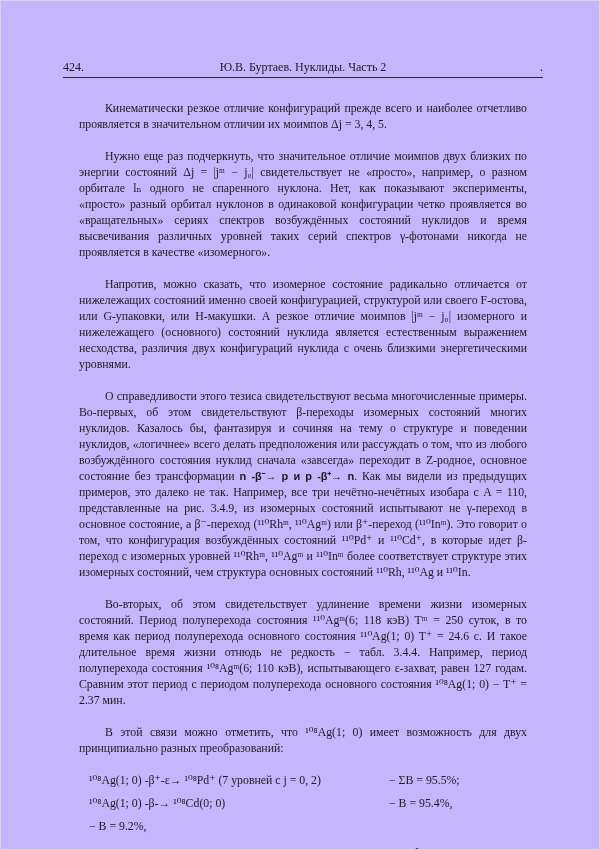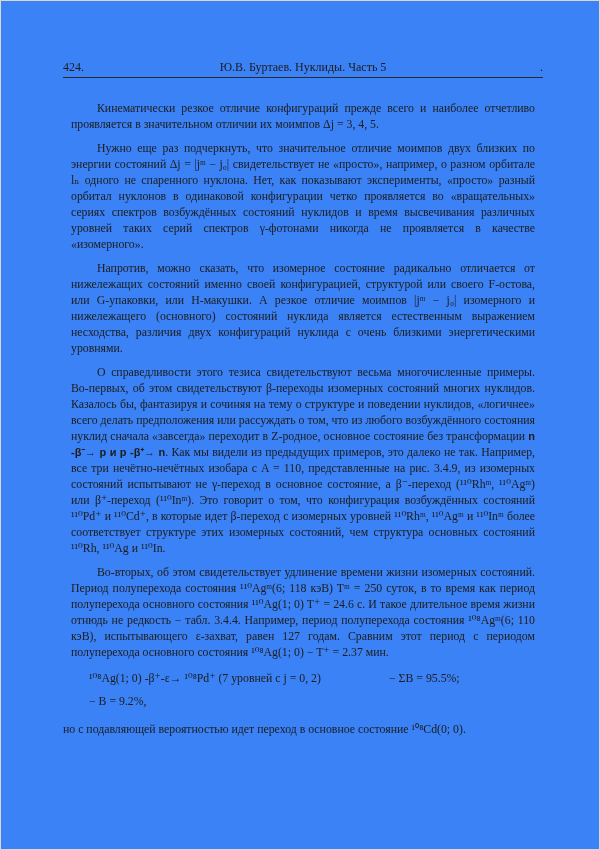--- a/index.html
+++ b/index.html
@@ -1,20 +1,20 @@
 <!DOCTYPE html>
 <html><head>
 <meta charset="utf-8">
 <style>
   html, body { margin:0; padding:0; background:#e9e9e9; }
   .page {
     position:relative;
     width:600px; height:850px;
     margin:0 auto;
-    background:#3b82f6;
+    background:#c4b5fd;
     border:1px solid #d8d8d8;
     box-sizing:border-box;
     font-family:"Liberation Serif", "DejaVu Serif", serif;
     color:#1c1c1c;
     overflow:hidden;
   }
   .content {
     position:absolute;
     left:62px; right:56px; top:58px;
   }
@@ -23,21 +23,21 @@
     font-size:12px;
     line-height:16px;
     border-bottom:1px solid #2a2a2a;
     padding-bottom:2px;
     margin-bottom:22px;
   }
   .running-head .pgnum { position:absolute; left:0; top:0; }
   .running-head .rmark { position:absolute; right:0; top:0; }
   .running-head .rtitle { display:block; text-align:center; }
   .bodytext p {
-    margin:8px;
+    margin:16px;
     font-size:11.8px;
     line-height:16px;
     text-align:justify;
     text-indent:26px;
   }
   .bodytext .boldseg { font-weight:bold; font-family:"Liberation Sans", sans-serif; font-size:11px; }
   .equations {
     margin:10px 0 10px 26px;
     font-size:11.8px;
     line-height:16px;
@@ -56,36 +56,41 @@
   }
 </style>
 </head>
 <body>
 
 <div class="page">
   <div class="content">
 
     <div class="running-head">
       <span class="pgnum">424.</span>
-      <span class="rtitle">Ю.В. Буртаев. Нуклиды. Часть 5</span>
+      <span class="rtitle">Ю.В. Буртаев. Нуклиды. Часть 2</span>
       <span class="rmark">.</span>
     </div>
 
     <div class="bodytext">
       <p>Кинематически резкое отличие конфигураций прежде всего и наиболее отчетливо проявляется в значительном отличии их моимпов Δj = 3, 4, 5.</p>
       <p>Нужно еще раз подчеркнуть, что значительное отличие моимпов двух близких по энергии состояний Δj = |jᵐ − j₀| свидетельствует не «просто», например, о разном орбитале lₙ одного не спаренного нуклона. Нет, как показывают эксперименты, «просто» разный орбитал нуклонов в одинаковой конфигурации четко проявляется во «вращательных» сериях спектров возбуждённых состояний нуклидов и время высвечивания различных уровней таких серий спектров γ-фотонами никогда не проявляется в качестве «изомерного».</p>
       <p>Напротив, можно сказать, что изомерное состояние радикально отличается от нижележащих состояний именно своей конфигурацией, структурой или своего F-остова, или G-упаковки, или Н-макушки. А резкое отличие моимпов |jᵐ − j₀| изомерного и нижележащего (основного) состояний нуклида является естественным выражением несходства, различия двух конфигураций нуклида с очень близкими энергетическими уровнями.</p>
       <p><span>О справедливости этого тезиса свидетельствуют весьма многочисленные примеры. Во-первых, об этом свидетельствуют β-переходы изомерных состояний многих нуклидов. Казалось бы, фантазируя и сочиняя на тему о структуре и поведении нуклидов, «логичнее» всего делать предположения или рассуждать о том, что из любого возбуждённого состояния нуклид сначала «завсегда» переходит в Z-родное, основное состояние без трансформации </span><span class="boldseg">n -β⁻→ p и p -β⁺→ n</span><span>. Как мы видели из предыдущих примеров, это далеко не так. Например, все три нечётно-нечётных изобара с A = 110, представленные на рис. 3.4.9, из изомерных состояний испытывают не γ-переход в основное состояние, а β⁻-переход (¹¹⁰Rhᵐ, ¹¹⁰Agᵐ) или β⁺-переход (¹¹⁰Inᵐ). Это говорит о том, что конфигурация возбуждённых состояний ¹¹⁰Pd⁺ и ¹¹⁰Cd⁺, в которые идет β-переход с изомерных уровней ¹¹⁰Rhᵐ, ¹¹⁰Agᵐ и ¹¹⁰Inᵐ более соответствует структуре этих изомерных состояний, чем структура основных состояний ¹¹⁰Rh, ¹¹⁰Ag и ¹¹⁰In.</span></p>
       <p>Во-вторых, об этом свидетельствует удлинение времени жизни изомерных состояний. Период полуперехода состояния ¹¹⁰Agᵐ(6; 118 кэВ) Tᵐ = 250 суток, в то время как период полуперехода основного состояния ¹¹⁰Ag(1; 0) T⁺ = 24.6 с. И такое длительное время жизни отнюдь не редкость − табл. 3.4.4. Например, период полуперехода состояния ¹⁰⁸Agᵐ(6; 110 кэВ), испытывающего ε-захват, равен 127 годам. Сравним этот период с периодом полуперехода основного состояния ¹⁰⁸Ag(1; 0) − T⁺ = 2.37 мин.</p>
+      <p>В этой связи можно отметить, что ¹⁰⁸Ag(1; 0) имеет возможность для двух принципиально разных преобразований:</p>
     </div>
 
     <div class="equations">
       <div class="eq-row">
         <span class="eq-left">¹⁰⁸Ag(1; 0) -β⁺-ε→ ¹⁰⁸Pd⁺ (7 уровней с j = 0, 2)</span>
         <span class="eq-right">− ΣB = 95.5%;</span>
+      </div>
+      <div class="eq-row">
+        <span class="eq-left">¹⁰⁸Ag(1; 0) -β-→ ¹⁰⁸Cd(0; 0)</span>
+        <span class="eq-right">− B = 95.4%,</span>
       </div>
       <div class="eq-row">
         <span class="eq-right">− B = 9.2%,</span>
       </div>
     </div>
 
     <p class="closing">но с подавляющей вероятностью идет переход в основное состояние ¹⁰⁸Cd(0; 0).</p>
 
   </div>
 </div>

